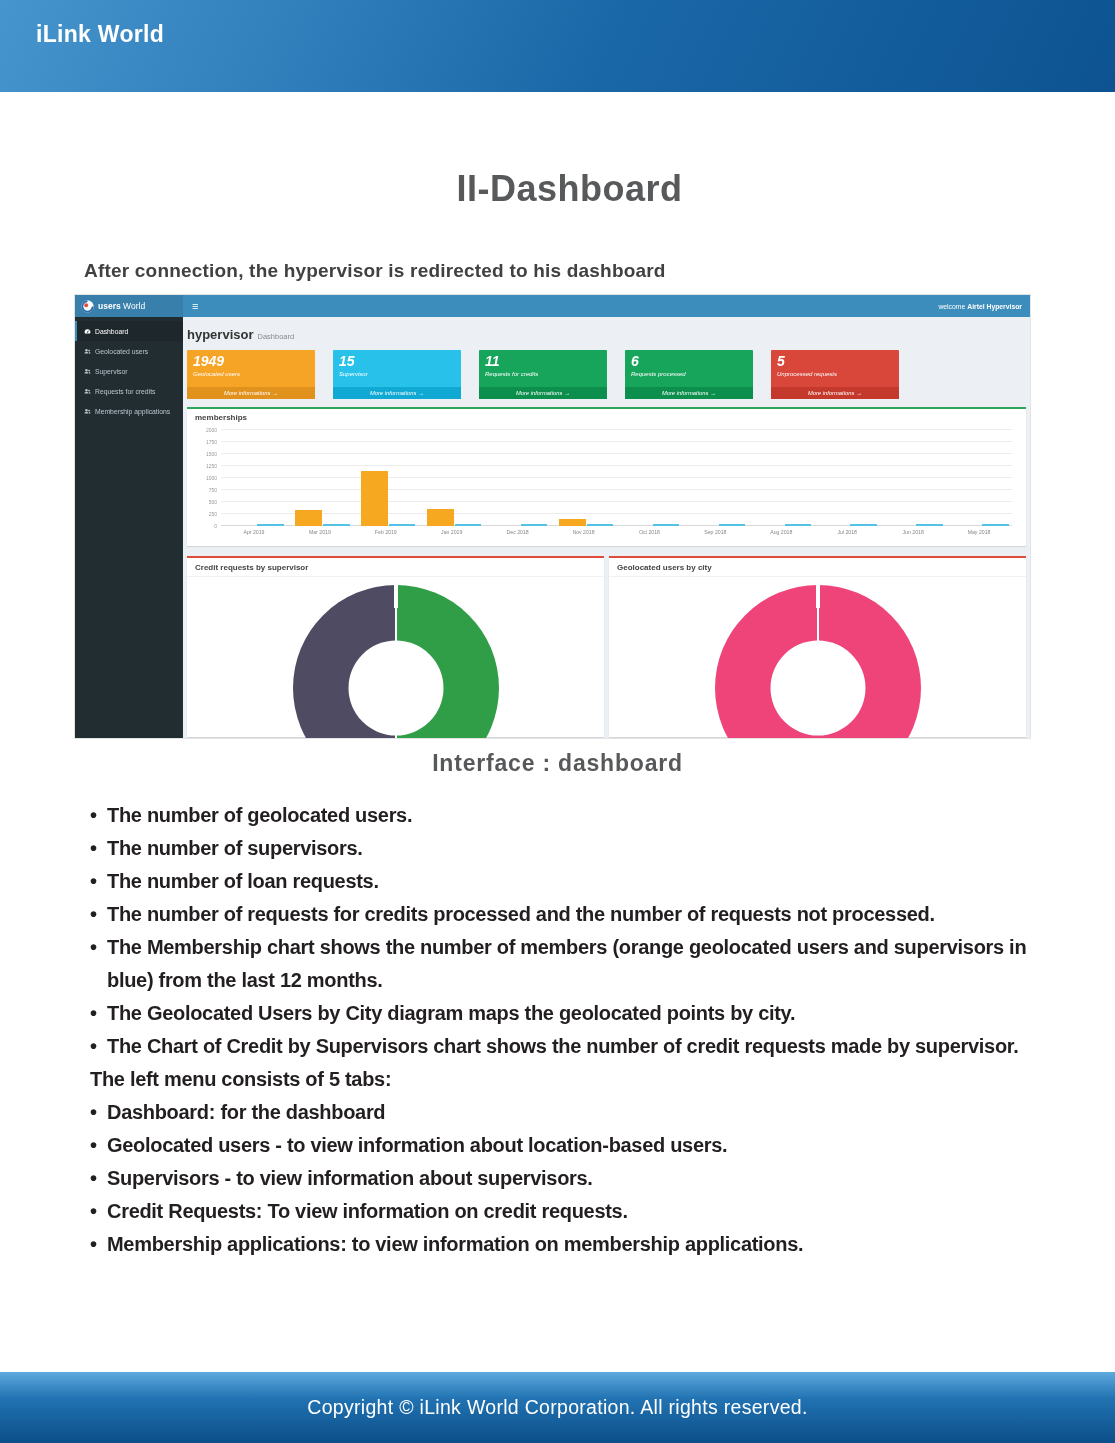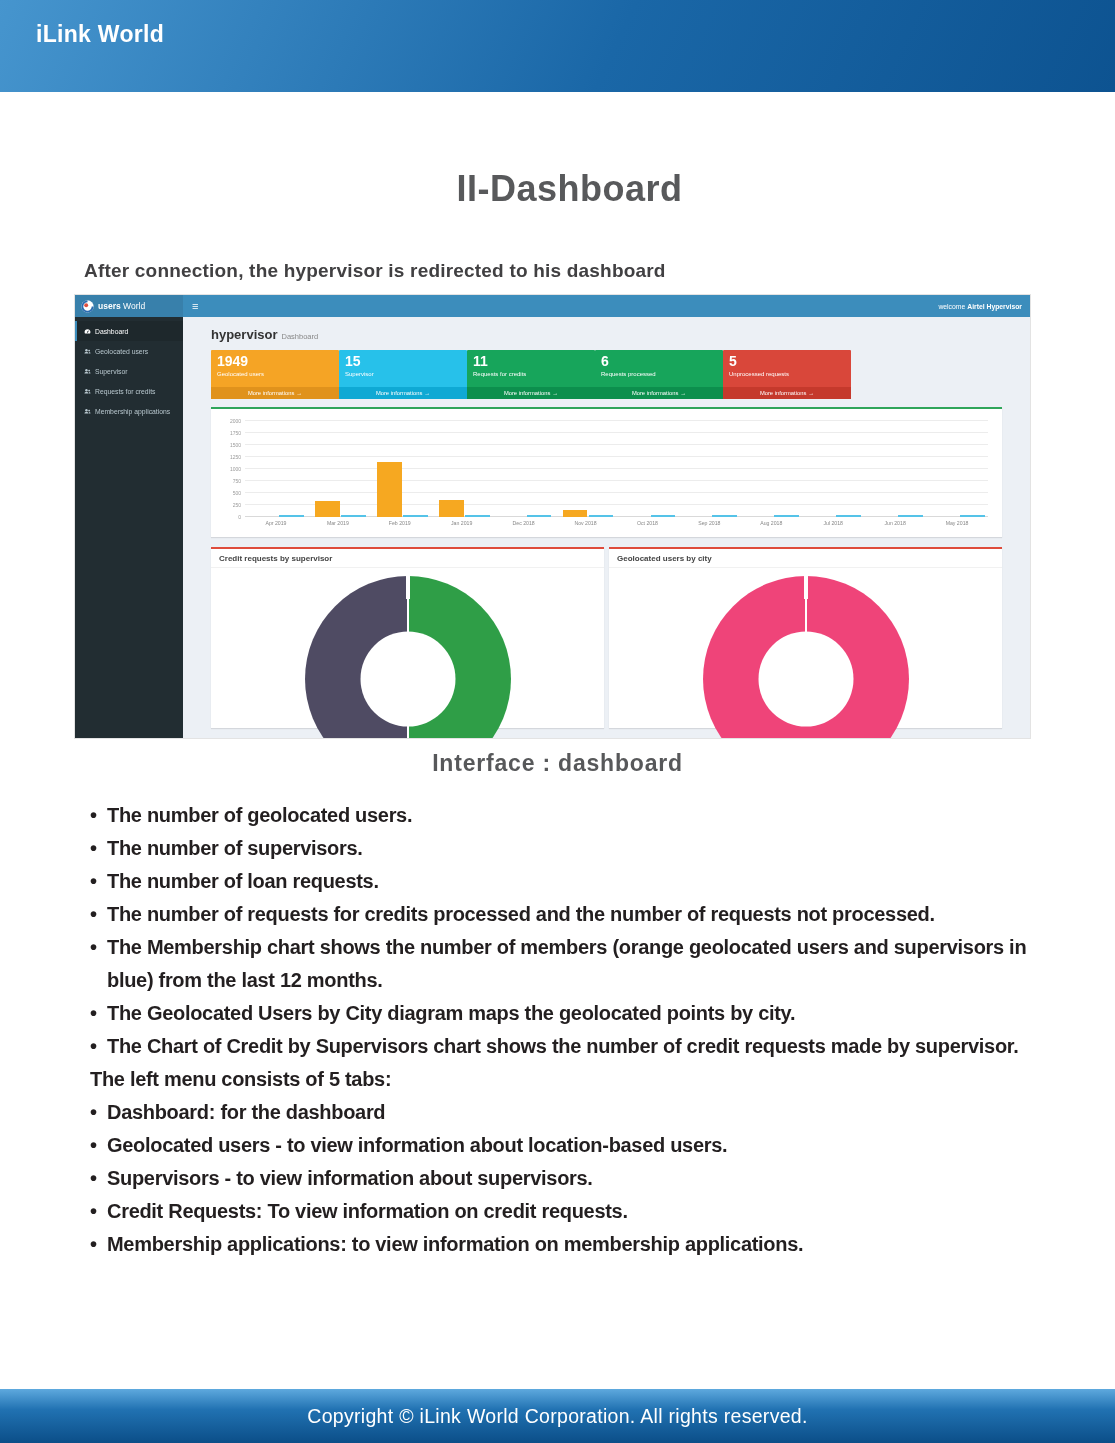--- a/index.html
+++ b/index.html
@@ -22,21 +22,21 @@
   }
   .doc-intro {
     position:absolute; top:244px; left:68px; margin:16px;
     font-size:19px; font-weight:700; color:#414042; letter-spacing:0.2px;
   }
   .caption {
     position:absolute; top:750px; left:0; width:100%; text-align:center;
     font-size:23px; font-weight:700; color:#57585a; letter-spacing:0.8px;
   }
   .doc-footer {
-    position:absolute; bottom:0; left:0; width:100%; height:54px;
+    position:absolute; bottom:0; left:0; width:100%; height:71px;
     background:linear-gradient(180deg,#5ea9de 0%,#2172b2 38%,#0b4e88 100%);
     color:#fff; display:flex; align-items:center; justify-content:center;
     font-size:19.5px; letter-spacing:0.3px;
   }
 
   
   .body-text { position:absolute; top:799px; left:90px; width:968px; }
   .bline {
     display:flex; font-size:20px; font-weight:700; color:#231f20;
     line-height:33px; letter-spacing:-0.3px;
@@ -68,27 +68,27 @@
   }
   .side-item {
     display:flex; align-items:center; gap:4px; height:20px; padding-left:7px;
     color:#b8c7ce; font-size:6.8px; cursor:pointer; border-left:2px solid transparent;
   }
   .side-item.active { background:#1e282c; color:#fff; border-left-color:#3c8dbc; }
   .s-icon { display:flex; color:inherit; flex:none; }
 
   .content {
     position:absolute; top:22px; left:108px; right:0; bottom:0;
-    padding:6px 28px; overflow:hidden;
+    padding:6px 4px; overflow:hidden;
   }
   .content-head { margin:2px 0 7px; }
   .ph { font-size:13px; font-weight:700; color:#333; }
   .ps { font-size:7.5px; color:#888; margin-left:4px; }
 
-  .cards { display:flex; gap:0; }
+  .cards { display:flex; gap:18px;font-style:italic; }
   .card { width:128px; flex:none; }
   .card-body { height:37px; padding:3px 6px; color:#fff; border-radius:1px 1px 0 0; }
   .card-value { font-size:14px; font-weight:700; line-height:16px; }
   .card-label { font-size:6px; margin-top:2px; }
   .card-footer {
     height:12px; line-height:12px; text-align:center; color:#fff;
     font-size:5.8px; cursor:pointer;
   }
   .more-icon { font-size:5.8px; margin-left:2px; }
 
@@ -243,20 +243,21 @@
           <div class="card">
             <div class="card-body" style="background: rgb(217, 71, 58);">
               <div class="card-value">5</div>
               <div class="card-label">Unprocessed requests</div>
             </div>
             <div class="card-footer" style="background: rgb(197, 57, 44);"><span>More informations</span><span class="more-icon">→</span></div>
           </div>
         </div>
 
       <div class="box chart-box">
+        <div class="box-title">memberships</div>
         <div class="barchart" id="barchart">
             <div class="plot">
               <div class="gridline zero" style="bottom: 0px;"></div>
               <div class="ylab" style="bottom: -3px;">0</div>
               <div class="gridline" style="bottom: 12px;"></div>
               <div class="ylab" style="bottom: 9px;">250</div>
               <div class="gridline" style="bottom: 24px;"></div>
               <div class="ylab" style="bottom: 21px;">500</div>
               <div class="gridline" style="bottom: 36px;"></div>
               <div class="ylab" style="bottom: 33px;">750</div>

